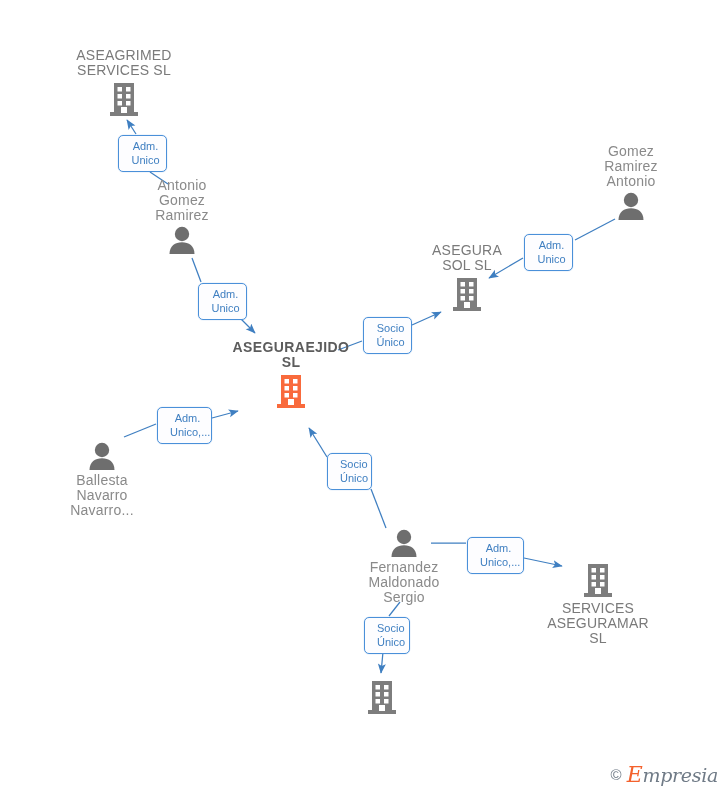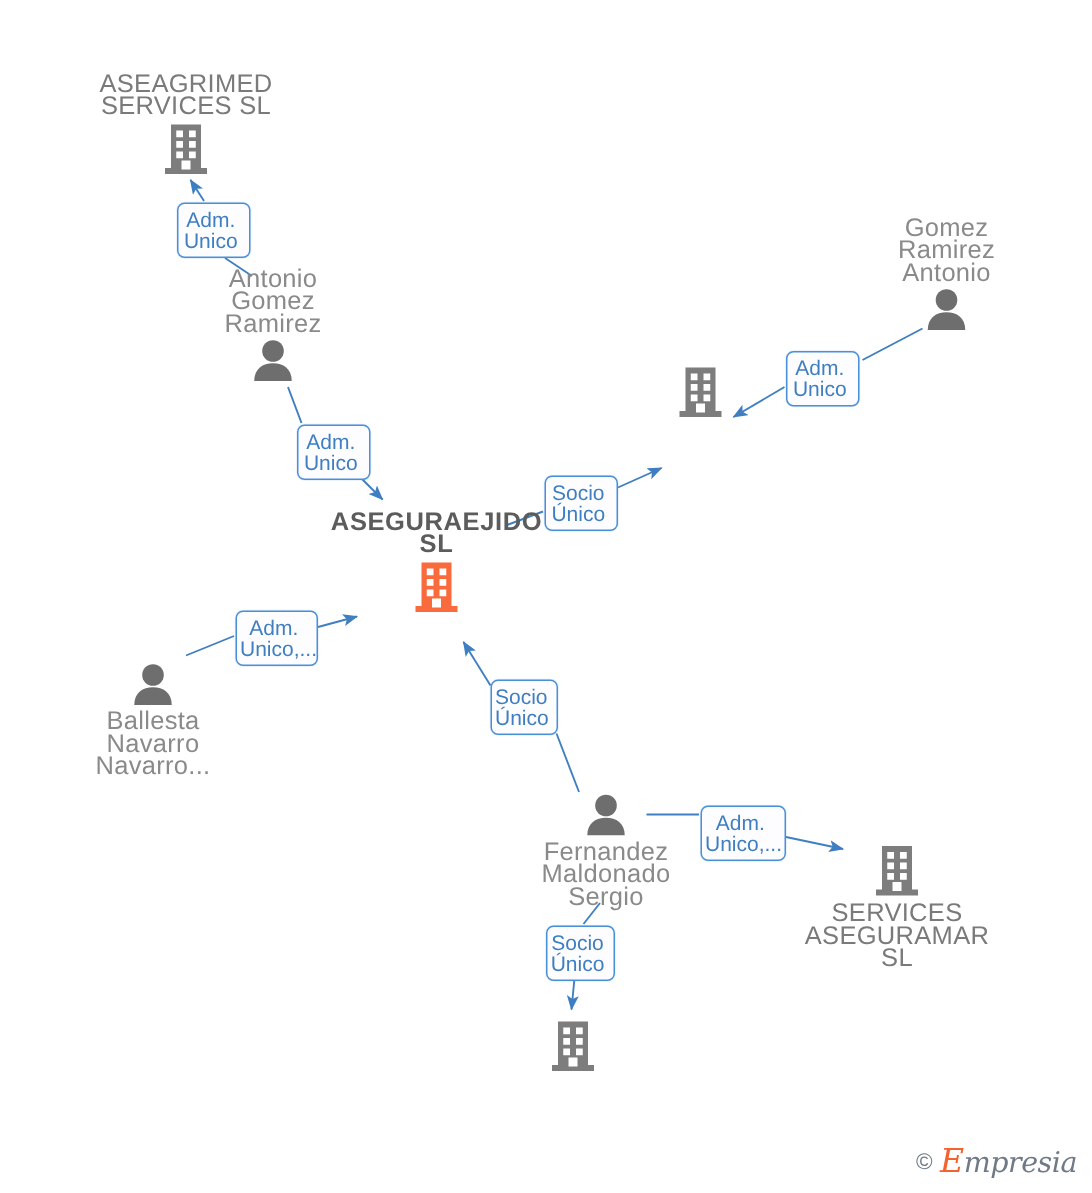--- a/index.html
+++ b/index.html
@@ -34,21 +34,21 @@
     text-align: center;
     z-index: 3;
   }
   .node .ico {
     display: block;
     margin: 0 auto;
     line-height: 0;
   }
   .node .caption {
     display: block;
-    font-size: 17px;
+    font-size: 14px;
     line-height: 15px;
     letter-spacing: .2px;
     color: #7d7d7d;
     white-space: pre-line;
   }
   .node.company .caption { color: #7a7a7a; }
   .node.person  .caption { color: #8a8a8a; }
   .node.focus .caption {
     color: #5c5c5c;
     font-weight: bold;
@@ -60,24 +60,24 @@
 
   
   .elabel {
     position: absolute;
     z-index: 4;
     box-sizing: border-box;
     border: 1px solid #4a90d9;
     border-radius: 5px;
     background: #fdfdff;
     color: #3f7fc1;
-    font-size: 14px;
+    font-size: 11px;
     line-height: 14px;
     text-align: center;
-    padding: 3px 6px 4px 2px;
+    padding: 3px 6px 4px 12px;
     white-space: pre-line;
     box-shadow: 0 0 0 .5px rgba(74,144,217,.15);
   }
 
   
   #watermark {
     position: absolute;
     right: 10px;
     bottom: 8px;
     display: flex;
@@ -179,20 +179,22 @@
         <rect x="10.5" y="13" width="4.5" height="4.5" fill="#fff"></rect>
         <rect x="19" y="13" width="4.5" height="4.5" fill="#fff"></rect>
         <rect x="10.5" y="20" width="4.5" height="4.5" fill="#fff"></rect>
         <rect x="19" y="20" width="4.5" height="4.5" fill="#fff"></rect>
         <rect x="14" y="26" width="6" height="6" fill="#fff"></rect>
       </svg>
     </span>
   </div>
 
   <div class="node company cap-top" style="left:467px; top:243px;">
+    <span class="caption">ASEGURA
+SOL  SL</span>
     <span class="ico">
       <svg width="34" height="36" viewBox="0 0 34 36" xmlns="http://www.w3.org/2000/svg">
         <rect x="7" y="2" width="20" height="30" fill="#7d7d7d"></rect>
         <rect x="3" y="31" width="28" height="4" fill="#7d7d7d"></rect>
         <rect x="10.5" y="6" width="4.5" height="4.5" fill="#fff"></rect>
         <rect x="19" y="6" width="4.5" height="4.5" fill="#fff"></rect>
         <rect x="10.5" y="13" width="4.5" height="4.5" fill="#fff"></rect>
         <rect x="19" y="13" width="4.5" height="4.5" fill="#fff"></rect>
         <rect x="10.5" y="20" width="4.5" height="4.5" fill="#fff"></rect>
         <rect x="19" y="20" width="4.5" height="4.5" fill="#fff"></rect>

